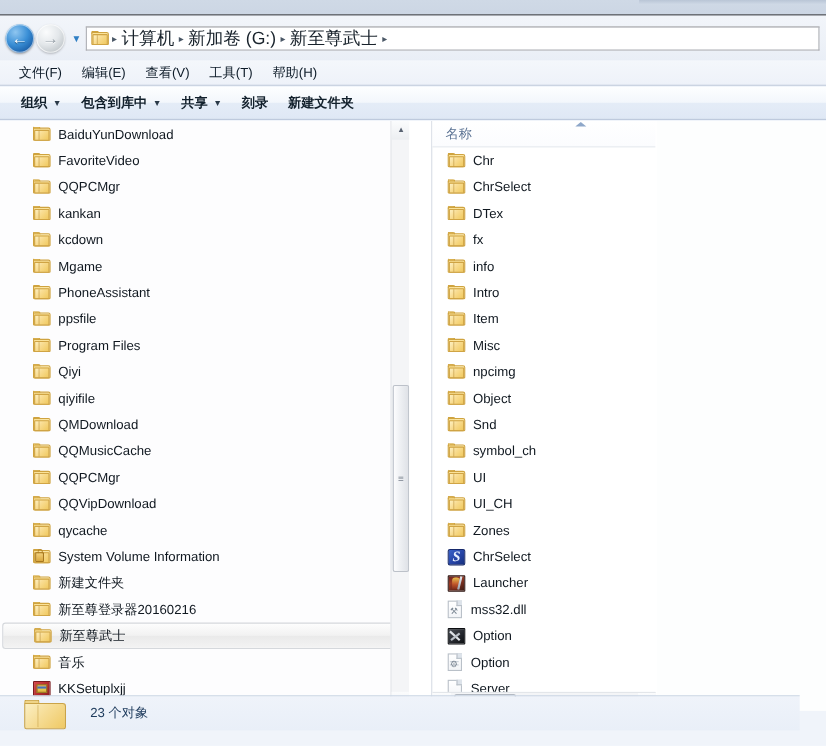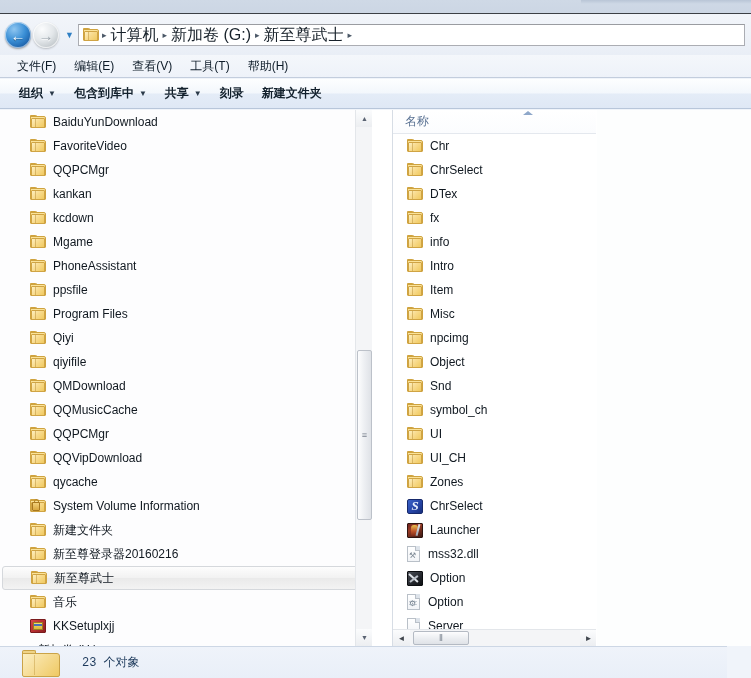--- a/index.html
+++ b/index.html
@@ -192,24 +192,24 @@
   }
 
   
   .detailspane {
     position: absolute; left: 597px; top: 0; width: 154px; height: 536px;
     background: #fdfefe;
   }
 
   
   .statusbar {
-    position: absolute; left: 0; bottom: 0; width: 727px; height: 32px;
+    position: absolute; left: 0; bottom: 14px; width: 727px; height: 32px;
     background: linear-gradient(to bottom, #eff3fa 0%, #e9eff8 100%);
     border-top: 1px solid #cdd7e5;
-    display: flex; align-items: center; font-family: Liberation Mono, monospace;
+    display: flex; align-items: center;
   }
   .statusbar .big-folder {
     width: 40px; height: 32px; margin-left: 22px; flex: none; position: relative;
   }
   .statusbar .status-text {
     margin-left: 20px; font-size: 12px; color: #1d3a5c;
   }
 
   
   .ico { flex: none; position: relative; display: inline-block; }

